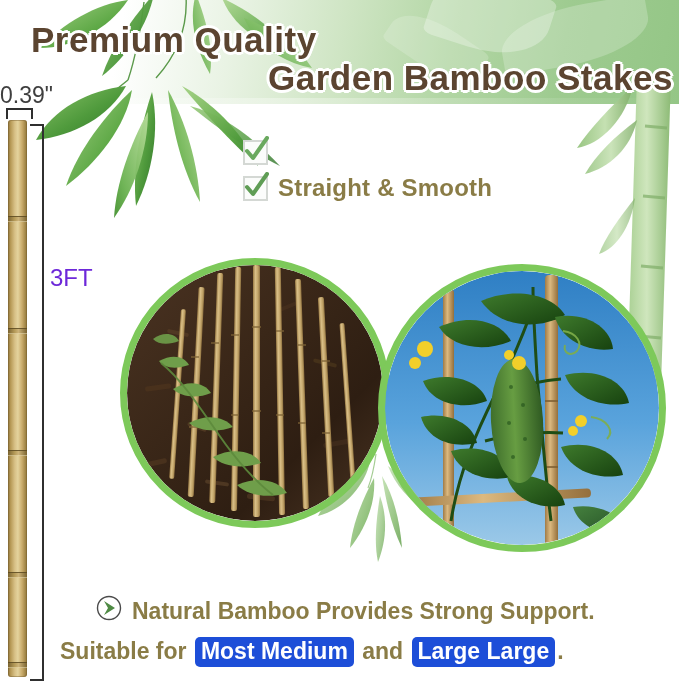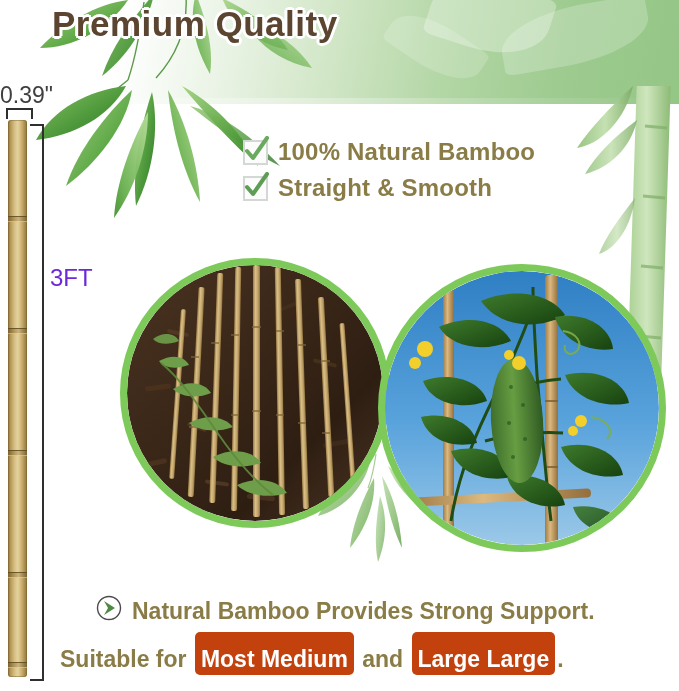--- a/index.html
+++ b/index.html
@@ -53,21 +53,21 @@
     position: absolute;
     font-weight: 700;
     color: #5b4430;
     letter-spacing: .5px;
     white-space: nowrap;
     text-shadow:
        2px 0 0 #fff, -2px 0 0 #fff, 0 2px 0 #fff, 0 -2px 0 #fff,
        2px 2px 0 #fff, -2px 2px 0 #fff, 2px -2px 0 #fff, -2px -2px 0 #fff,
        3px 0 0 #fff, -3px 0 0 #fff, 0 3px 0 #fff, 0 -3px 0 #fff;
   }
-  .title-1 { left: 31px; top: 4px; font-size: 35px; margin-left: 21px; }
+  .title-1 { left: 31px; top: 20px; font-size: 35px; }
   .title-2 { left: 268px; top: 58px; font-size: 35px; }
 
   
   .leafcluster{ position:absolute; left:36px; top:-6px; width:300px; height:240px; pointer-events:none;}
   .leafcluster svg{ display:block; }
 
   
   .stalk-deco{ position:absolute; right:-6px; top:86px; width:110px; height:300px; pointer-events:none;}
   .mid-leaf-deco{ position:absolute; left:318px; top:452px; width:140px; height:120px; pointer-events:none;}
 
@@ -177,24 +177,24 @@
     line-height: 38px;
     white-space: nowrap;
   }
   .bc-line.l1 { padding-left: 36px; }
   .arrow-bullet {
     display: inline-block;
     vertical-align: middle;
     margin-right: 10px;
   }
   .hl {
-    background: #c2410c;
+    background: #1d4ed8;
     color: #ffffff;
     border-radius: 5px;
-    padding: 14px 6px 3px 6px;
+    padding: 1px 6px 3px 6px;
     margin: 0 2px;
     display: inline-block;
     line-height: 26px;
   }
 </style>
 </head>
 <body>
 
 <div id="stage">
 
@@ -281,20 +281,21 @@
       </g>
       <path d="M52 10 C 30 22, 10 44, 0 64 C 24 58, 46 36, 52 10 Z" fill="url(#ml1)" opacity=".9"></path>
       <path d="M56 26 C 44 48, 34 74, 32 96 C 48 76, 58 50, 56 26 Z" fill="url(#ml1)" opacity=".95"></path>
       <path d="M64 24 C 68 50, 74 76, 84 96 C 82 70, 76 44, 64 24 Z" fill="url(#ml1)" opacity=".9"></path>
       <path d="M70 14 C 90 28, 110 48, 124 66 C 102 58, 80 40, 70 14 Z" fill="url(#ml1)" opacity=".85"></path>
       <path d="M62 44 C 58 68, 56 92, 60 110 C 68 90, 70 66, 62 44 Z" fill="url(#ml1)" opacity=".8"></path>
     </svg>
   </div>
 
   <div class="title title-1">Premium Quality</div>
+  <div class="title title-2">Garden Bamboo Stakes</div>
 
   <div class="dim-top-text">0.39"</div>
   <div class="dim-top-bracket"></div>
   <div class="dim-side-bracket"></div>
   <div class="dim-side-text">3FT</div>
 
   <div class="stake">
     <div class="node" style="top:96px"></div>
     <div class="node" style="top:208px"></div>
     <div class="node" style="top:330px"></div>
@@ -303,21 +304,20 @@
   </div>
 
   <div class="features">
 
     <div class="feature-row">
       <span class="checkbox">
         <svg width="26" height="28" viewBox="0 0 26 28">
           <path d="M4 15 L10 22 L24 2" fill="none" stroke="#6aa95f" stroke-width="4" stroke-linecap="round" stroke-linejoin="round"></path>
         </svg>
       </span>
-      <span class="feature-label">100% Natural Bamboo</span>
     </div>
 
     <div class="feature-row">
       <span class="checkbox">
         <svg width="26" height="28" viewBox="0 0 26 28">
           <path d="M4 15 L10 22 L24 2" fill="none" stroke="#5f9d55" stroke-width="4" stroke-linecap="round" stroke-linejoin="round"></path>
         </svg>
       </span>
       <span class="feature-label">Straight &amp; Smooth</span>
     </div>

